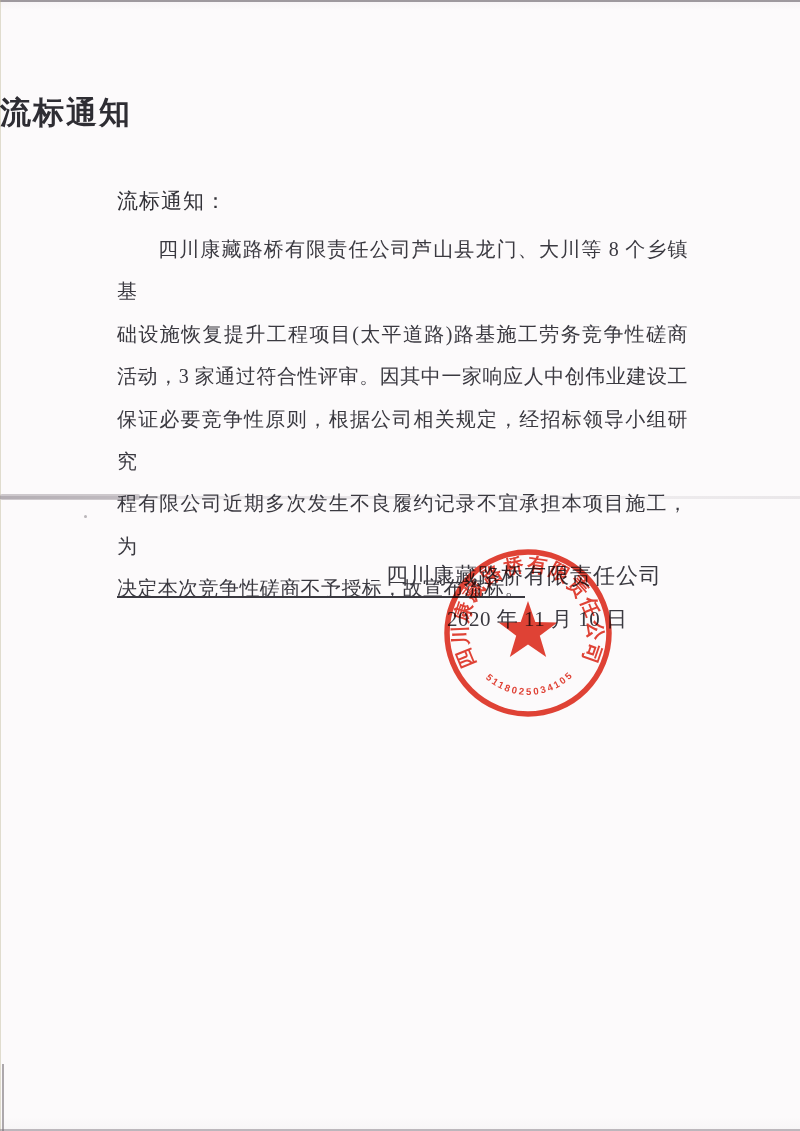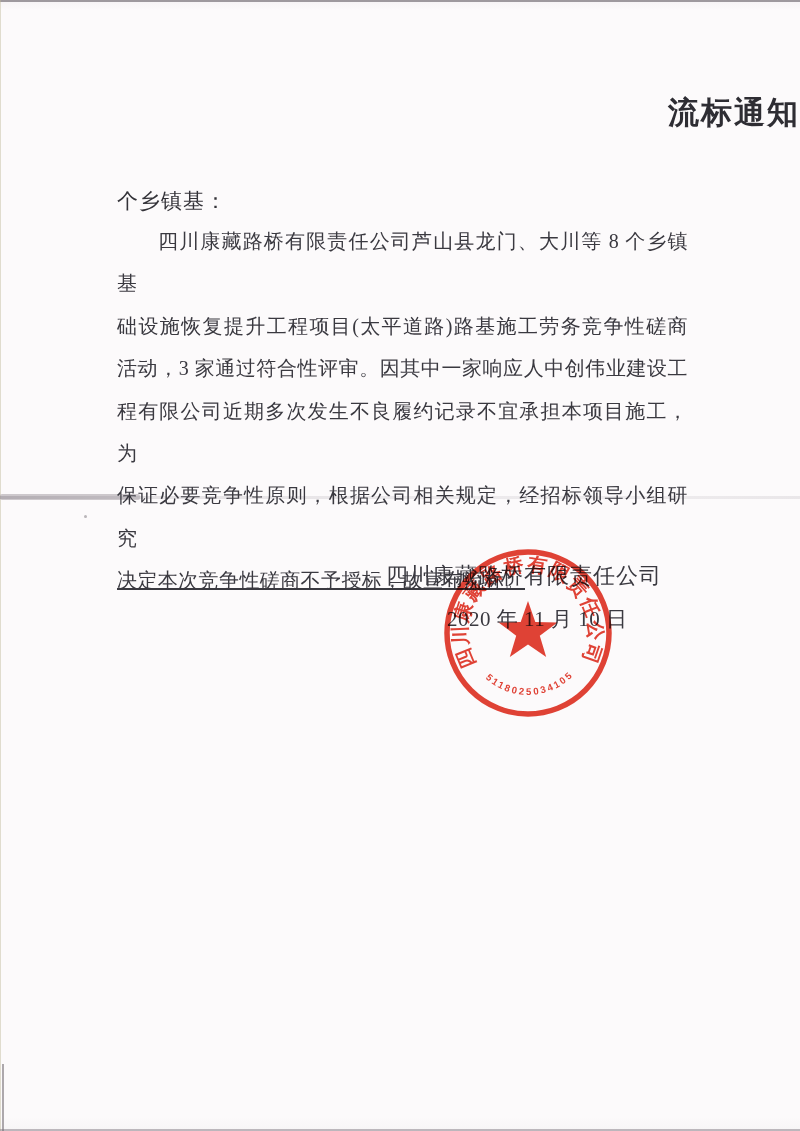--- a/index.html
+++ b/index.html
@@ -20,26 +20,26 @@
     position:absolute; left:0; top:496px; width:800px; height:3px;
     background:linear-gradient(to right,
       rgba(150,144,150,0.55), rgba(185,180,186,0.35) 18%,
       rgba(198,193,199,0.30) 55%, rgba(190,185,191,0.22) 80%, rgba(190,185,191,0.30));
   }
   .crease-dark { position:absolute; left:0; top:494px; width:140px; height:6px; background:rgba(165,159,166,0.55); border-radius:2px; }
   .speck { position:absolute; left:84px; top:515px; width:3px; height:3px; background:rgba(120,114,120,0.5); border-radius:50%; }
 
   .title {
     position:absolute; left:0; right:0; top:92px;
-    text-align:right; font-size:31px; font-weight:700;
+    text-align:left; font-size:31px; font-weight:700;
     letter-spacing:2px; color:#2e2d33;
   }
   .salutation { position:absolute; left:117px; top:187px; font-size:21px; letter-spacing:1px; color:#333238; }
   .body {
-    position:absolute; left:117px; top:220px; width:571px;
+    position:absolute; left:117px; top:228px; width:571px;
     font-size:20px; line-height:42.4px; letter-spacing:0.4px; color:#3a3940;
   }
   .body .jline { text-align:justify; text-align-last:justify; }
   .body .first { text-indent:41px; }
   .body .last  { text-align:left; text-align-last:left;text-decoration:underline; }
 
   .sig-company { position:absolute; left:386px; top:561px; font-size:22px; letter-spacing:1px; color:#3a3940; }
   .sig-date    { position:absolute; left:447px; top:605px; font-size:21px; letter-spacing:0.5px; color:#3a3940; }
 
   .seal { position:absolute; left:443px; top:546px; width:170px; height:174px; mix-blend-mode:multiply; opacity:0.92; }
@@ -57,28 +57,28 @@
   <div class="edge-top"></div>
   <div class="edge-left"></div>
   <div class="edge-bottom"></div>
   <div class="edge-left-bottom"></div>
   <div class="crease"></div>
   <div class="crease-dark"></div>
   <div class="speck"></div>
 
   <div class="title">流标通知</div>
 
-  <div class="salutation">个乡镇基：</div>
+  <div class="salutation">流标通知：</div>
 
   <div class="body">
     <div class="jline first">四川康藏路桥有限责任公司芦山县龙门、大川等 8 个乡镇基</div>
     <div class="jline">础设施恢复提升工程项目(太平道路)路基施工劳务竞争性磋商</div>
     <div class="jline">活动，3 家通过符合性评审。因其中一家响应人中创伟业建设工</div>
+    <div class="jline">保证必要竞争性原则，根据公司相关规定，经招标领导小组研究</div>
     <div class="jline">程有限公司近期多次发生不良履约记录不宜承担本项目施工，为</div>
-    <div class="jline">保证必要竞争性原则，根据公司相关规定，经招标领导小组研究</div>
     <div class="last">决定本次竞争性磋商不予授标，故宣布流标。</div>
   </div>
 
   <div class="sig-company">四川康藏路桥有限责任公司</div>
   <div class="sig-date">2020 年 11 月 10 日</div>
 
   <svg class="seal" viewBox="0 0 170 174" xmlns="http://www.w3.org/2000/svg">
     <defs>
       <path id="arcTop" d="M 35.0 121.0 A 61 61 0 1 1 135.0 121.0" fill="none"></path>
       <path id="arcBottom" d="M 35.4 124.8 A 63 63 0 0 0 134.6 124.8" fill="none"></path>

